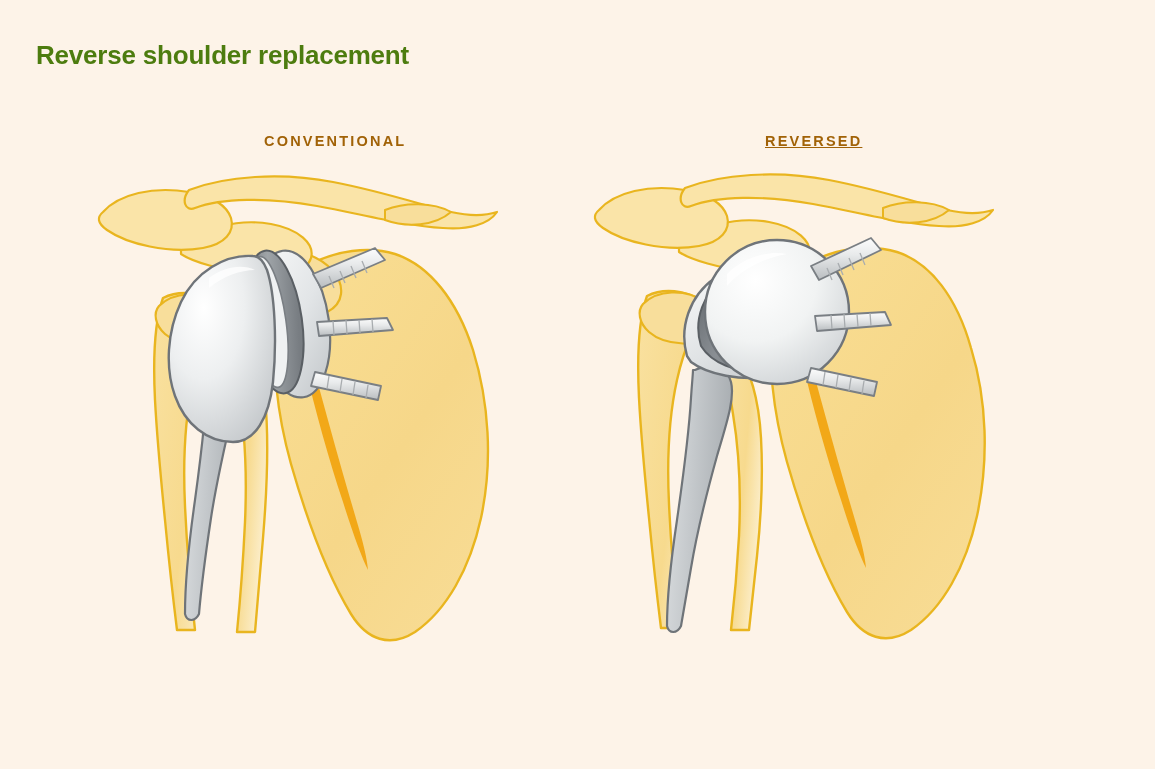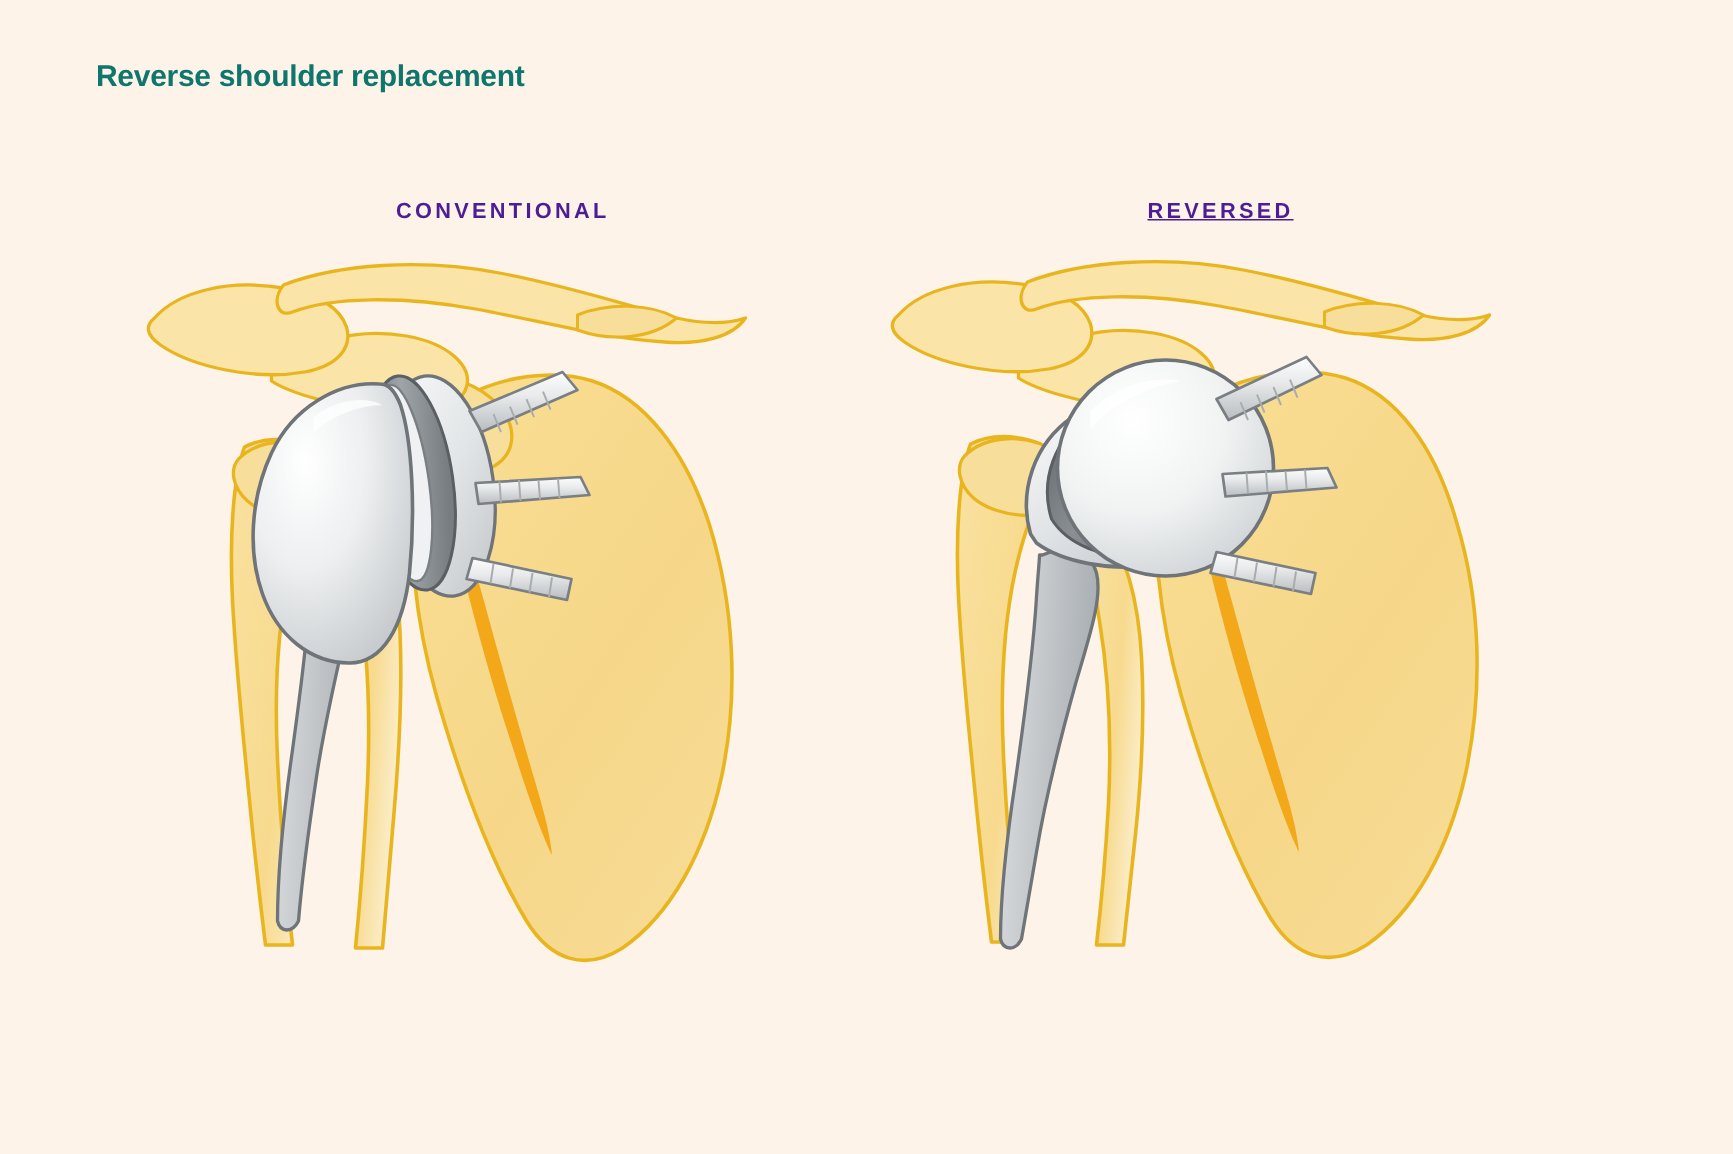--- a/index.html
+++ b/index.html
@@ -14,35 +14,35 @@
     font-family: "Liberation Sans", sans-serif;
     position: relative;
   }
   #stage {
     position: absolute;
     inset: 0;
     background: #FDF3E8;
   }
   .page-title {
     position: absolute;
-    left: 64px;
+    left: 36px;
     top: 40px;
-    font-size: 20px;
+    font-size: 26px;
     font-weight: 700;
-    color: #0f766e;
+    color: #4d7c0f;
     letter-spacing: -0.2px;
     white-space: nowrap;
   }
   .panel-label {
     position: absolute;
     top: 133px;
     font-size: 14.5px;
     font-weight: 700;
     letter-spacing: 2.2px;
-    color: #4c1d95;
+    color: #a16207;
     white-space: nowrap;
   }
   #label-conventional { left: 264px; }
   #label-reversed { left: 765px; text-decoration: underline; }
 
   .figure {
     position: absolute;
     top: 170px;
     width: 520px;
     height: 490px;

